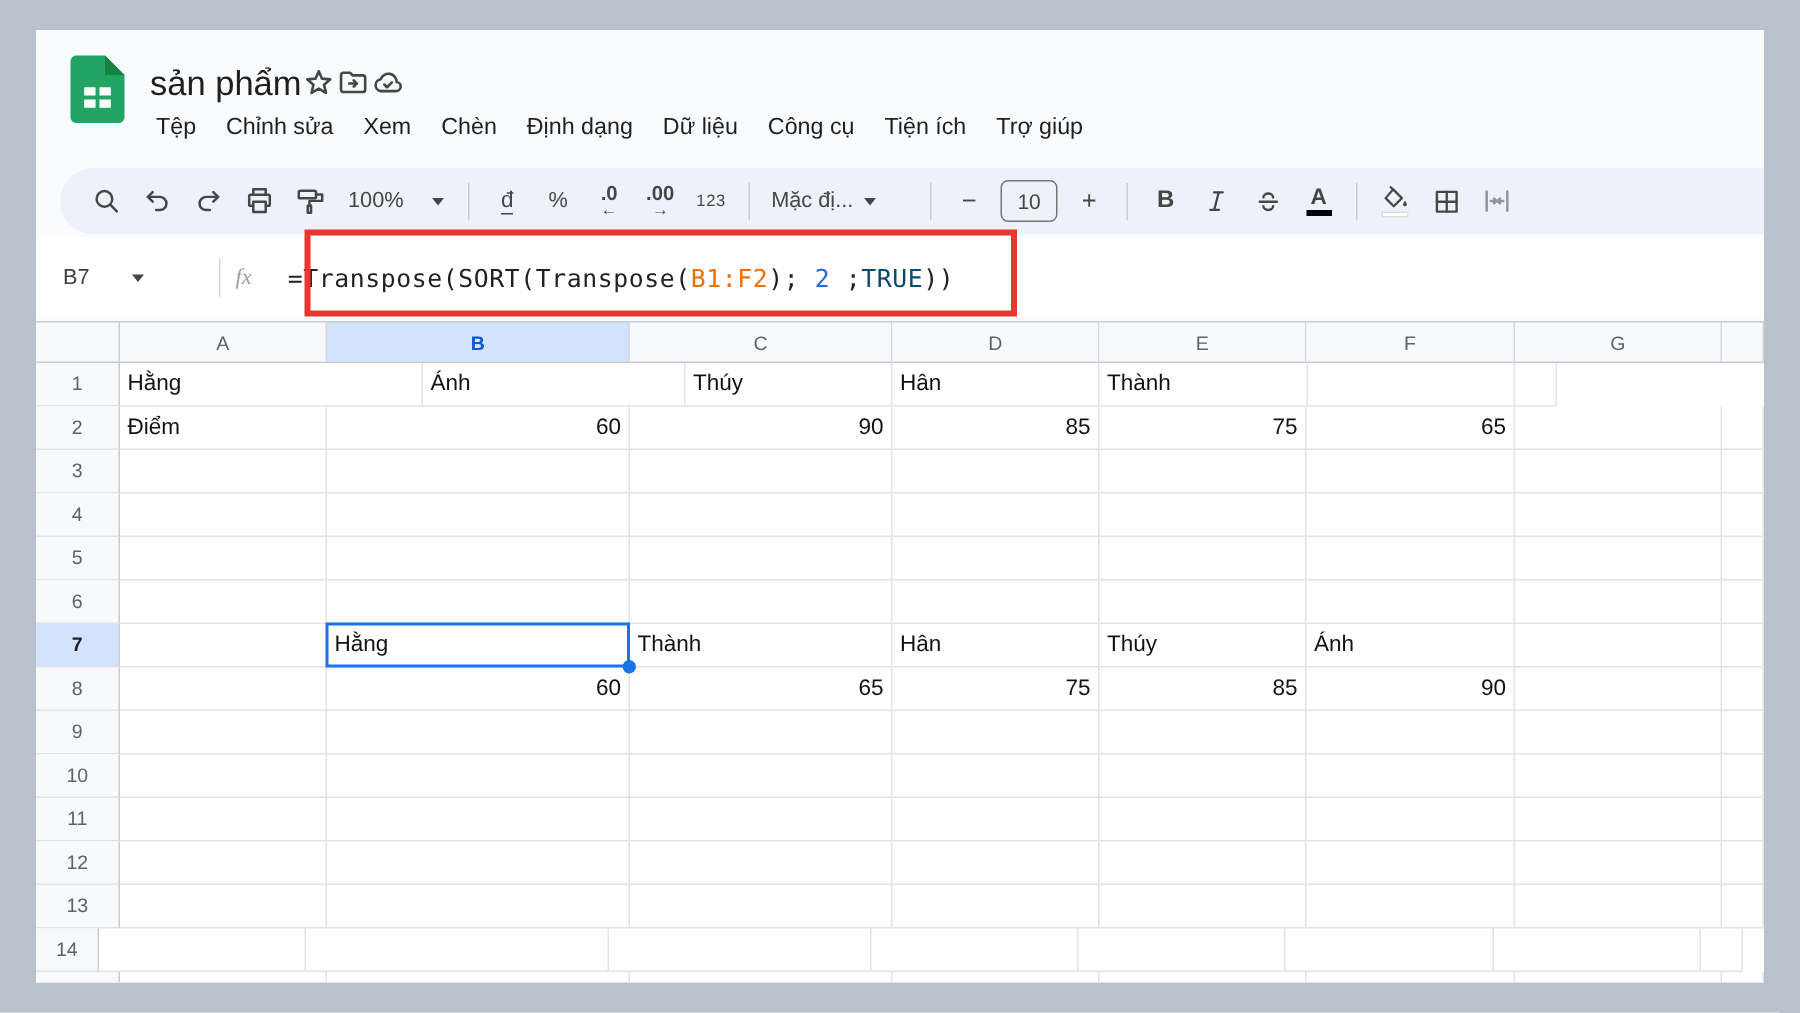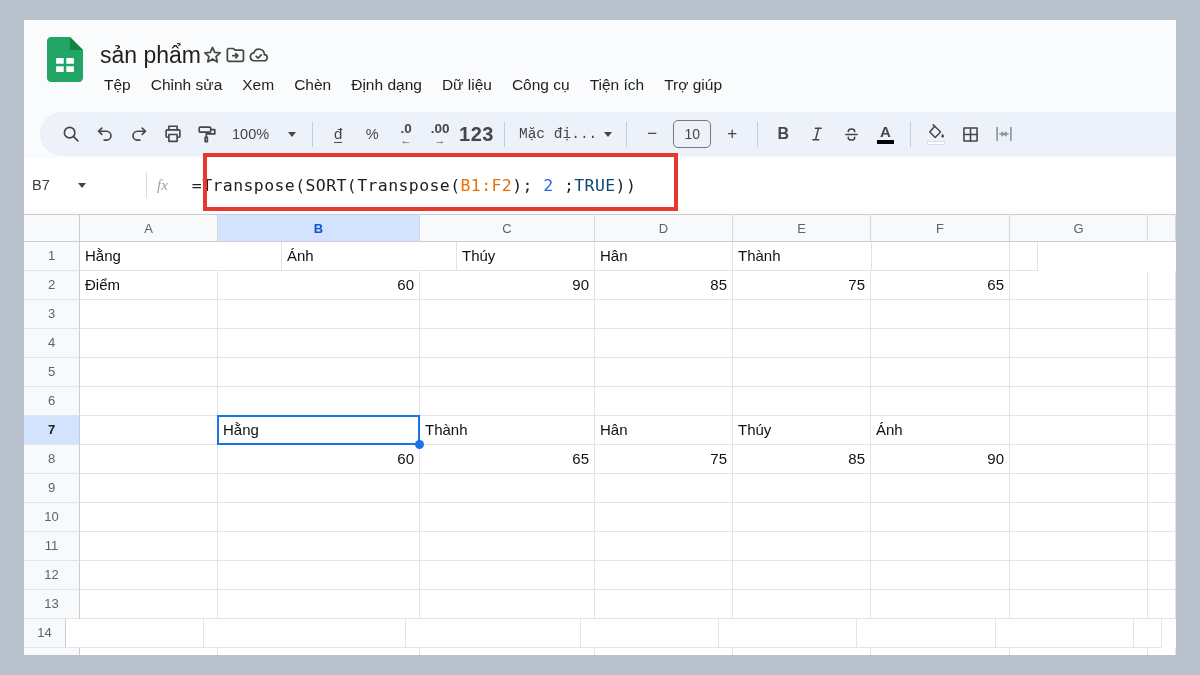--- a/index.html
+++ b/index.html
@@ -30,35 +30,35 @@
     color:#444746;border-radius:4px;margin:0 2px;flex:0 0 auto;position:relative;}
   .tb-sep{width:1px;height:25px;background:#c7cdd6;margin:0 8px;flex:0 0 auto;}
   .tb-text{font-size:14.5px;color:#444746;}
   .caret{width:0;height:0;border-left:4.5px solid transparent;border-right:4.5px solid transparent;
     border-top:5.5px solid #444746;margin-left:7px;display:inline-block;}
   .zoom-btn{padding:0 6px;gap:12px;}
   .cur-d{font-size:15px;border-bottom:1.5px solid #444746;line-height:17px;}
   .dec{display:flex;flex-direction:column;align-items:center;line-height:11px;}
   .dec .main{font-size:13.5px;font-weight:bold;color:#444746;}
   .dec .arr{font-size:11px;color:#444746;position:relative;top:1px;}
-  .fmt123{font-size:20px;font-weight:bold;letter-spacing:0.5px;}
-  .font-dd{padding:0 4px;min-width:92px;justify-content:flex-start;font-family:Liberation Mono, monospace;}
+  .fmt123{font-size:11px;font-weight:normal;letter-spacing:0.5px;}
+  .font-dd{padding:0 4px;min-width:92px;justify-content:flex-start;}
   .size-box{width:36px;height:26px;border:1.5px solid #747775;border-radius:5px;
     display:flex;align-items:center;justify-content:center;font-size:14px;color:#444746;margin:0 4px;}
   .b-bold{font-size:16px;font-weight:bold;}
   .letter-under{display:flex;flex-direction:column;align-items:center;line-height:15px;}
   .letter-under .ltr{font-size:15px;font-weight:bold;}
   .bar-black{width:17px;height:4px;background:#000;margin-top:1px;}
   .bar-white{width:18px;height:4px;background:#fff;border:1px solid #dadce0;margin-top:0px;box-sizing:border-box;}
   .ic{stroke:#444746;fill:none;stroke-width:1.8;stroke-linecap:round;stroke-linejoin:round;}
   .ic-gray{stroke:#8f959b;}
   
   .formula-bar{position:absolute;left:0;right:0;top:138px;height:54px;background:#fff;
     display:flex;align-items:center;}
-  .name-box{width:116px;display:flex;align-items:center;padding-left:8px;box-sizing:border-box;}
+  .name-box{width:116px;display:flex;align-items:center;padding-left:18px;box-sizing:border-box;}
   .cell-ref{font-size:14.5px;color:#3c4043;}
   .name-caret{width:0;height:0;border-left:4.5px solid transparent;border-right:4.5px solid transparent;
     border-top:5px solid #444746;margin-left:28px;}
   .fb-sep{width:1px;height:26px;background:#dadce0;margin:0 10px 0 6px;}
   .fx{font-size:15px;font-style:italic;color:#9aa0a6;font-family:"Liberation Serif","DejaVu Serif",serif;margin-right:24px;}
   .formula-text{font-family:"DejaVu Sans Mono","Liberation Mono",monospace;font-size:16.5px;
     letter-spacing:0.4px;color:#202124;white-space:pre;}
   .tok-range{color:#e8710a;}
   .tok-number{color:#2a66dd;}
   .tok-bool{color:#0c4a6e;}

